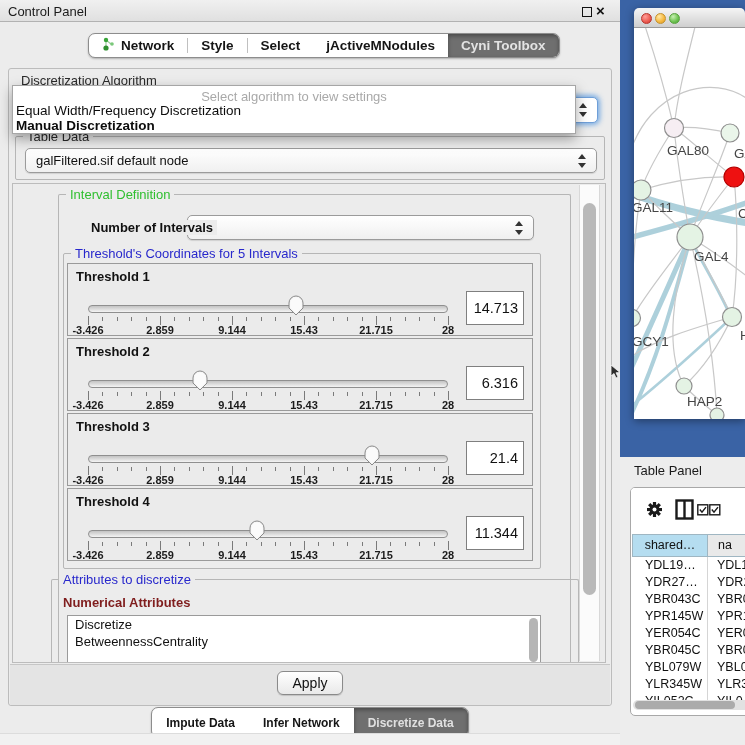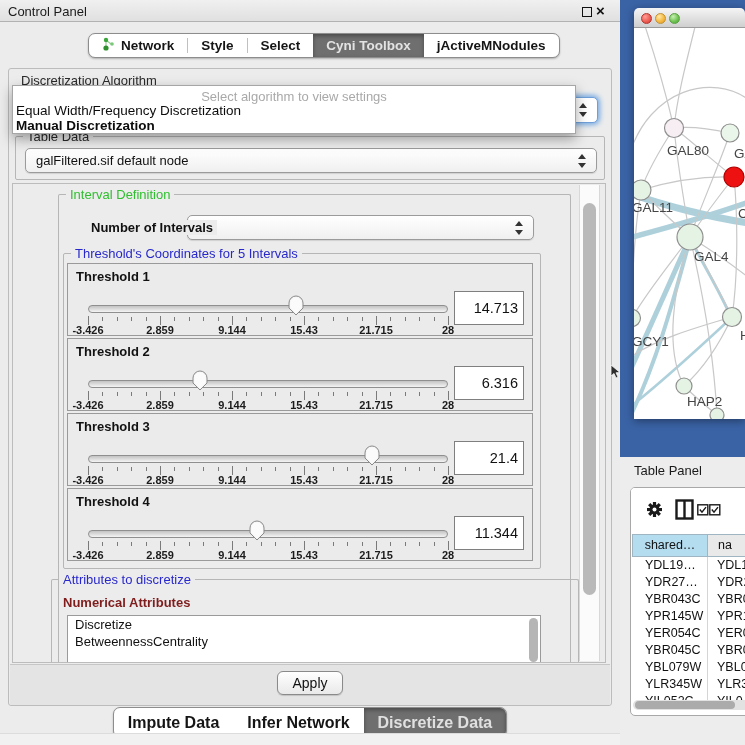--- a/index.html
+++ b/index.html
@@ -94,21 +94,21 @@
     background:linear-gradient(#c3c3c3,#f4f4f4);
   }
   .thr-thumb { position:absolute; top:31px; width:16px; height:21px; }
   .ticks { position:absolute; left:20px; top:52px; width:360px; height:10px; }
   .ticks i { position:absolute; width:1px; background:#7a7a7a; top:0; }
   .ticks i.major { height:9px; }
   .ticks i.minor { height:4px; top:1px; }
   .tick-labels { position:absolute; left:20px; top:60px; width:360px; height:12px; }
   .tick-labels span { position:absolute; transform:translateX(-50%); font-size:11px; font-weight:bold; color:#1c1c1c; white-space:nowrap; }
   .thr-value {
-    position:absolute; right:8px; top:27px; width:70px; height:34px;
+    position:absolute; right:8px; top:27px; width:58px; height:34px;
     border:1.5px solid #7f7f7f; background:#fff; font-size:14.5px;
     font-family:"Liberation Sans",sans-serif; text-align:right; padding-right:5px; color:#111;
   }
 
   
   #attr-list {
     position:absolute; left:54px; top:431px; width:474px; height:49px;
     background:#fff; border:1px solid #9a9a9a; overflow:hidden; font-size:13px;
   }
   #attr-list .row { padding-left:7px; line-height:17px; white-space:nowrap; }
@@ -126,21 +126,21 @@
     background:linear-gradient(#ffffff,#e9e9e9); font-size:14px; text-align:center; line-height:22px;
     box-shadow:0 1px 1px rgba(0,0,0,.15);
   }
 
   
   #bottom-tabs {
     position:absolute; left:0; top:707px; width:620px; display:flex; justify-content:center;
   }
   #bottom-tabs .pill {
     display:flex; height:31px; background:#fff; border:1px solid #8d8d8d; border-radius:7px;
-    overflow:hidden; font-size:16px; font-weight:bold; box-shadow:0 1px 2px rgba(0,0,0,.25);
+    overflow:hidden; font-size:12px; font-weight:bold; box-shadow:0 1px 2px rgba(0,0,0,.25);
   }
   .bottom-tab { display:flex; align-items:center; padding:0 14px; color:#151515; }
   .bottom-tab.selected { background:#6f6f6f; color:#e0e0e0; box-shadow:inset 0 2px 4px rgba(0,0,0,.35); }
   #below-tabs-strip { position:absolute; left:0; top:733px; width:620px; height:12px; background:#f1f1f1; border-top:1px solid #dcdcdc; }
 
   
   #right-side { position:absolute; left:620px; top:0; width:125px; height:745px; background:#ededed; }
   #blue-area { position:absolute; left:0; top:0; width:125px; height:457px; background:#3a63a5; }
   #net-window { position:absolute; left:14px; top:8px; width:111px; height:411px; border-radius:5px 5px 0 0; overflow:hidden; box-shadow:0 2px 8px rgba(0,0,0,.4); }
   #net-titlebar { height:20px; background:linear-gradient(#f5f5f5,#cfcfcf); border-bottom:1px solid #9a9a9a; position:relative; }
@@ -197,25 +197,25 @@
       <span>Network</span>
     </div>
     <div class="tab-sep"></div>
     <div class="top-tab">
         <span>Style</span>
       </div>
     <div class="tab-sep"></div>
     <div class="top-tab">
         <span>Select</span>
       </div>
+    <div class="top-tab">
+        <span>jActiveMNodules</span>
+      </div>
     <div class="top-tab selected">
         <span>Cyni Toolbox</span>
-      </div>
-    <div class="top-tab">
-        <span>jActiveMNodules</span>
       </div>
   </div>
 
   <div id="outer-panel">
 
     <span class="group-label" style="left:8px; top:4px; color:#2a2a2a;">Discretization Algorithm</span>
 
     <div class="group-box" style="left:6px; top:67px; width:590px; height:44px;"></div>
     <span class="group-label" style="left:14px; top:60px; color:#2a2a2a;">Table Data</span>
     <div class="combo" style="left:16px; top:79px; width:572px;">

